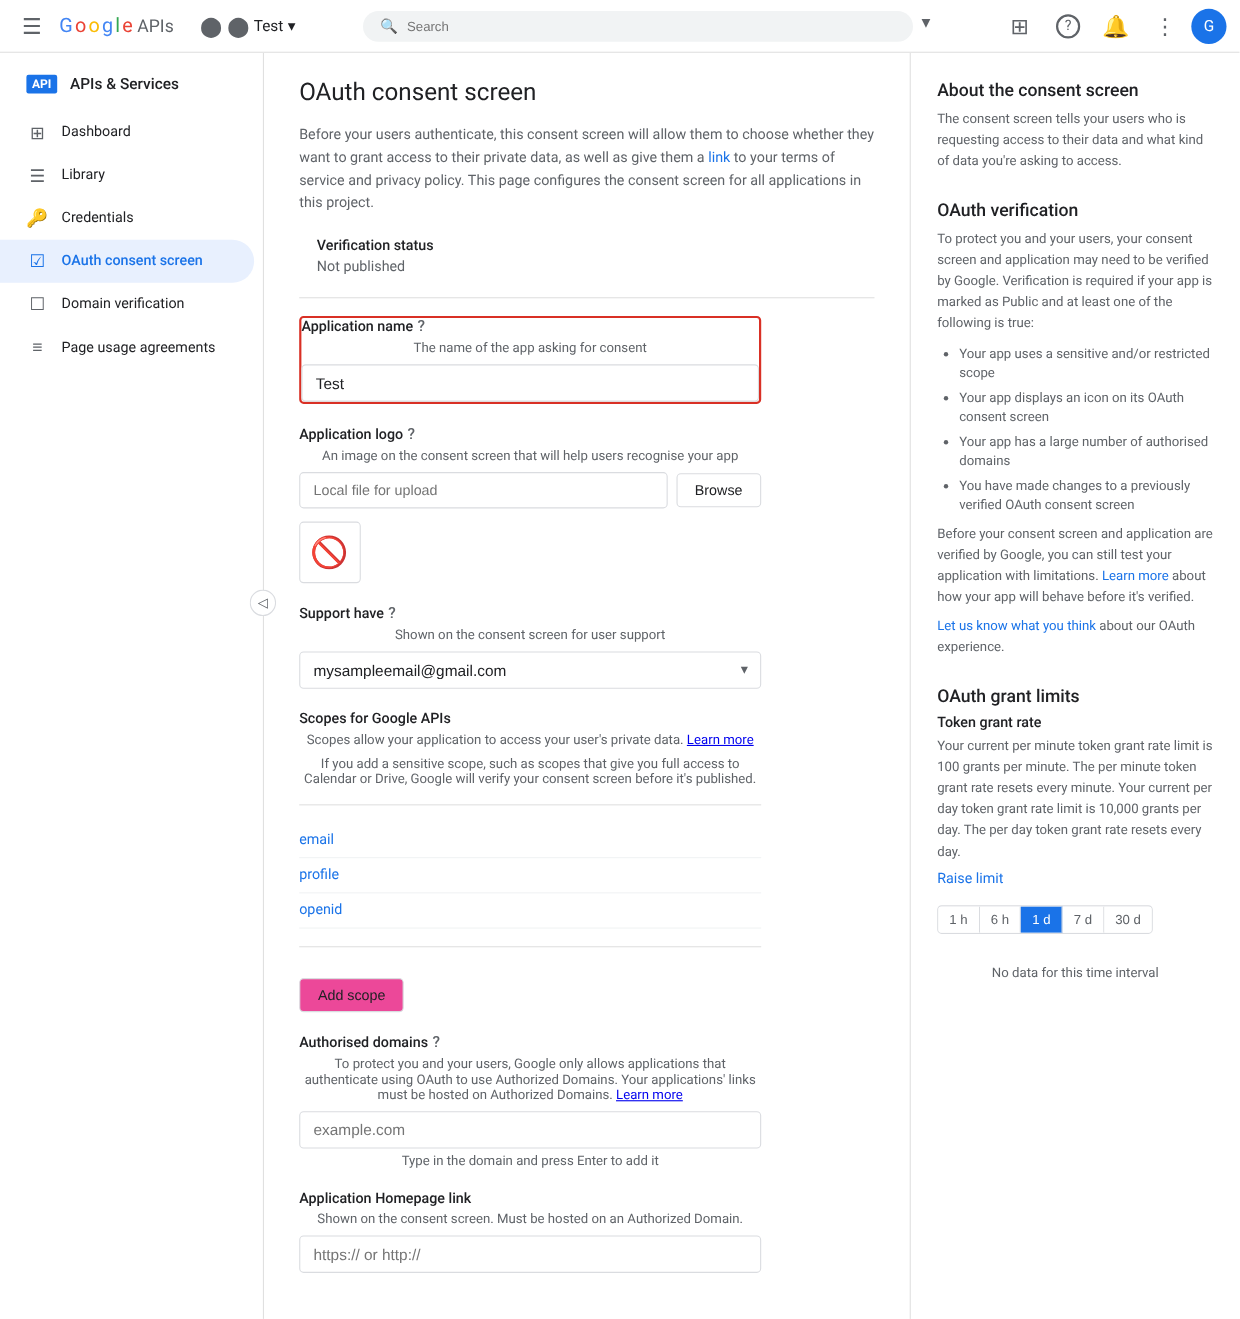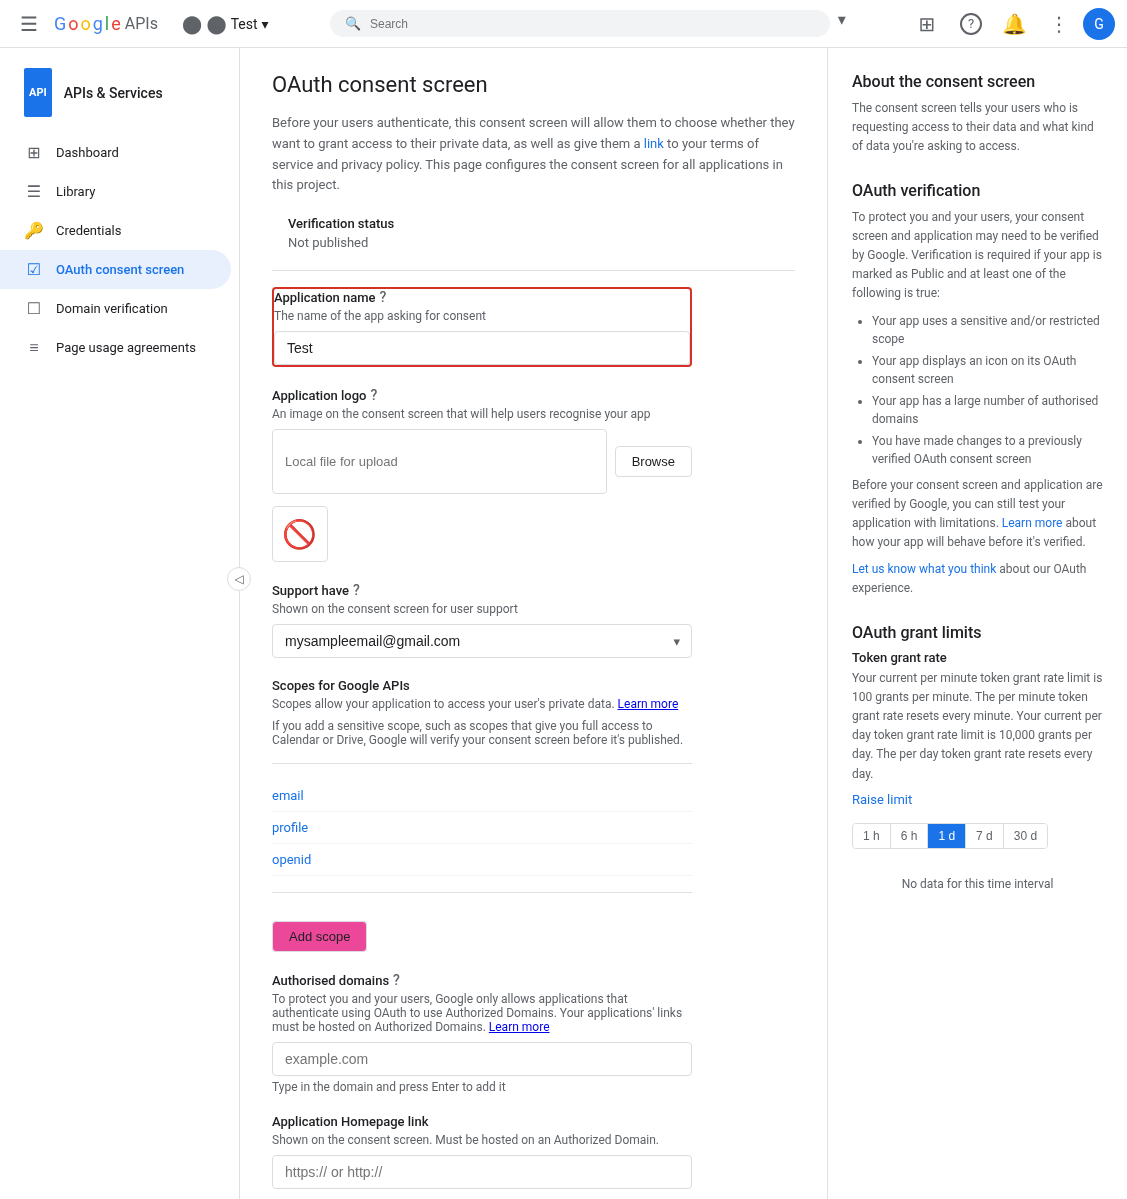--- a/index.html
+++ b/index.html
@@ -27,46 +27,46 @@
     .top-nav-right { display: flex; align-items: center; gap: 4px; }
     .nav-icon-btn { width: 40px; height: 40px; display: flex; align-items: center; justify-content: center; border-radius: 50%; cursor: pointer; color: #5f6368; font-size: 20px; }
     .avatar { width: 32px; height: 32px; border-radius: 50%; background: #1a73e8; display: flex; align-items: center; justify-content: center; color: white; font-size: 14px; cursor: pointer; }
 
     
     .app-layout { display: flex; min-height: calc(100vh - 48px); }
 
     
     .sidebar { width: 240px; min-width: 240px; border-right: 1px solid #e0e0e0; padding: 8px 0; }
     .sidebar-header { display: flex; align-items: center; gap: 12px; padding: 12px 24px 16px; }
-    .api-badge { background: #1a73e8; color: white; font-size: 11px; font-weight: 700; padding: 18px 5px; border-radius: 2px; }
+    .api-badge { background: #1a73e8; color: white; font-size: 11px; font-weight: 700; padding: 2px 5px; border-radius: 2px; }
     .sidebar-header-label { font-size: 14px; color: #202124; font-weight: 500; }
     .sidebar-item { display: flex; align-items: center; gap: 12px; padding: 10px 24px; cursor: pointer; color: #202124; font-size: 13px; border-radius: 0 24px 24px 0; margin-right: 8px; }
     .sidebar-item.active { background: #e8f0fe; color: #1a73e8; font-weight: 500; }
     .sidebar-item .si-icon { width: 20px; display: flex; align-items: center; justify-content: center; font-size: 16px; color: #5f6368; }
     .sidebar-item.active .si-icon { color: #1a73e8; }
 
     
     .main-content { flex: 1; padding: 24px 32px; overflow-y: auto; max-height: calc(100vh - 48px); }
     .page-title { font-size: 22px; font-weight: 400; color: #202124; margin-bottom: 16px; }
     .description { font-size: 13px; color: #5f6368; line-height: 1.6; margin-bottom: 20px; max-width: 700px; }
     .description a { color: #1a73e8; text-decoration: none; }
     .verification-status { margin-bottom: 20px; margin-left: 16px; }
     .vs-label { font-size: 13px; font-weight: 500; color: #202124; margin-bottom: 4px; }
     .vs-value { font-size: 13px; color: #5f6368; }
 
     
     .form-section { margin-bottom: 20px; max-width: 420px; }
     .field-label { font-size: 13px; font-weight: 500; color: #202124; display: flex; align-items: center; gap: 4px; margin-bottom: 4px; }
-    .field-hint { font-size: 12px; color: #5f6368; margin-bottom: 8px; }
+    .field-hint { font-size: 12px; color: #5f6368; margin-bottom: 8px; text-align: center; }
     .field-box-normal { border: 1px solid #dadce0; border-radius: 4px; padding: 8px 12px; width: 100%; font-size: 14px; outline: none; color: #202124; }
     .help-icon { font-size: 14px; color: #5f6368; cursor: pointer; }
 
     
     .logo-upload-row { display: flex; align-items: center; gap: 8px; margin-bottom: 12px; max-width: 420px; }
-    .logo-input { flex: 1; border: 1px solid #dadce0; border-radius: 4px; padding: 24px 12px; font-size: 13px; color: #9aa0a6; }
+    .logo-input { flex: 1; border: 1px solid #dadce0; border-radius: 4px; padding: 8px 12px; font-size: 13px; color: #9aa0a6; }
     .browse-btn { border: 1px solid #dadce0; background: #fff; border-radius: 4px; padding: 7px 16px; font-size: 13px; cursor: pointer; color: #202124; }
     .logo-preview { width: 56px; height: 56px; border: 1px solid #dadce0; border-radius: 4px; display: flex; align-items: center; justify-content: center; color: #9aa0a6; font-size: 28px; margin-bottom: 16px; }
 
     
     .select-wrapper { position: relative; max-width: 420px; }
     .select-wrapper select { width: 100%; border: 1px solid #dadce0; border-radius: 4px; padding: 8px 36px 8px 12px; font-size: 14px; color: #202124; appearance: none; background: white; cursor: pointer; outline: none; }
     .select-arrow { position: absolute; right: 12px; top: 50%; transform: translateY(-50%); color: #5f6368; pointer-events: none; }
 
     
     .scopes-section { max-width: 420px; }

